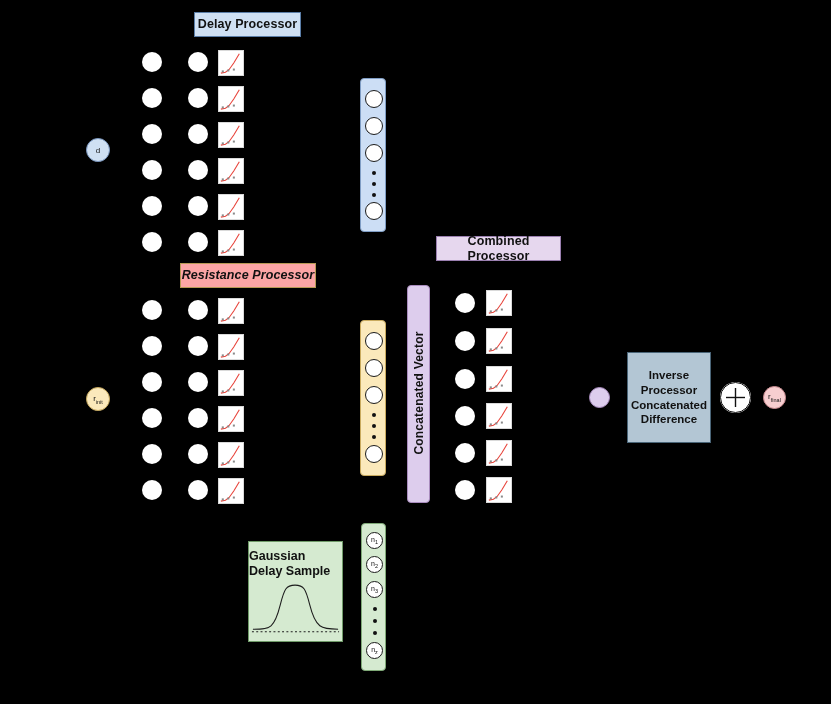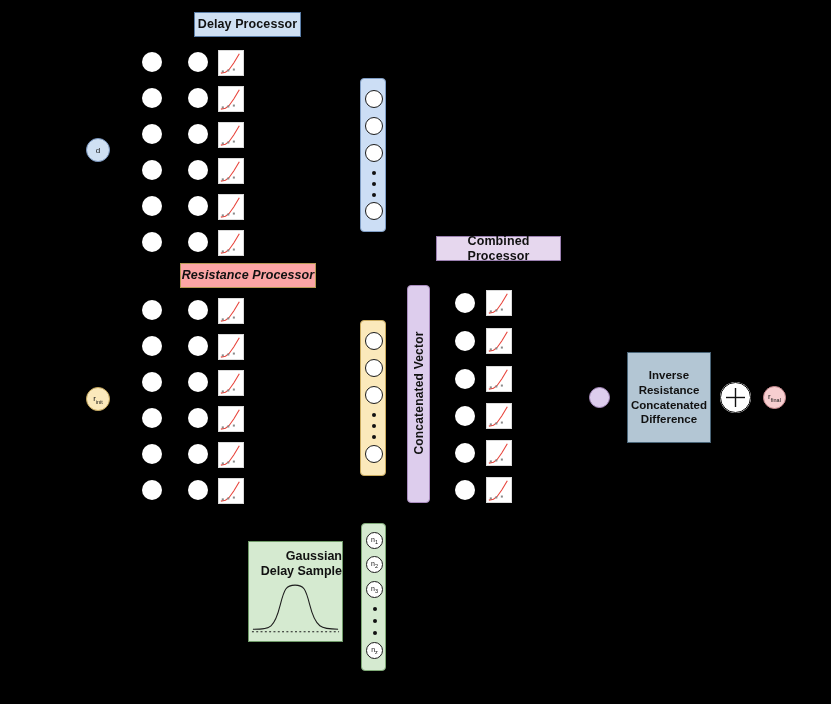--- a/index.html
+++ b/index.html
@@ -129,21 +129,21 @@
   .gauss-box {
     position: absolute;
     background: #d5ead0;
     border: 1px solid #6f9a68;
     box-sizing: border-box;
   }
   .gauss-title {
     position: absolute;
     left: 0; right: 0;
     top: 7px;
-    text-align: right;
+    text-align: left;
     font-weight: bold;
     font-size: 12.5px;
     line-height: 1.2;
     color: #111111;
   }
   .gauss-box svg { position: absolute; left: 0; top: 0; width: 100%; height: 100%; }
 
   
   .xform-box {
     position: absolute;
@@ -396,21 +396,21 @@
       <rect x="9" y="20" width="2.2" height="2.2" fill="#8a8a8a"></rect>
       <rect x="15" y="19" width="2.2" height="2.2" fill="#8a8a8a"></rect>
     </svg>
   </div>
 
   <div class="io-circle io-purple" style="left:589px; top:387px; width:21px; height:21px;"></div>
 
   <div class="xform-box" style="left:627px; top:352px; width:84px; height:91px;">
     <div>
       <div>Inverse</div>
-      <div>Resistance</div>
+      <div>Processor</div>
       <div>Concatenated</div>
       <div>Difference</div>
     </div>
   </div>
 
   <div class="adder" style="left:720px; top:382px; width:31px; height:31px;">
     <svg viewBox="0 0 31 31">
       <circle cx="15.5" cy="15.5" r="15" fill="#ffffff" stroke="#111111" stroke-width="1"></circle>
       <line x1="6" y1="15.5" x2="25" y2="15.5" stroke="#111111" stroke-width="1.4"></line>
       <line x1="15.5" y1="6" x2="15.5" y2="25" stroke="#111111" stroke-width="1.4"></line>

